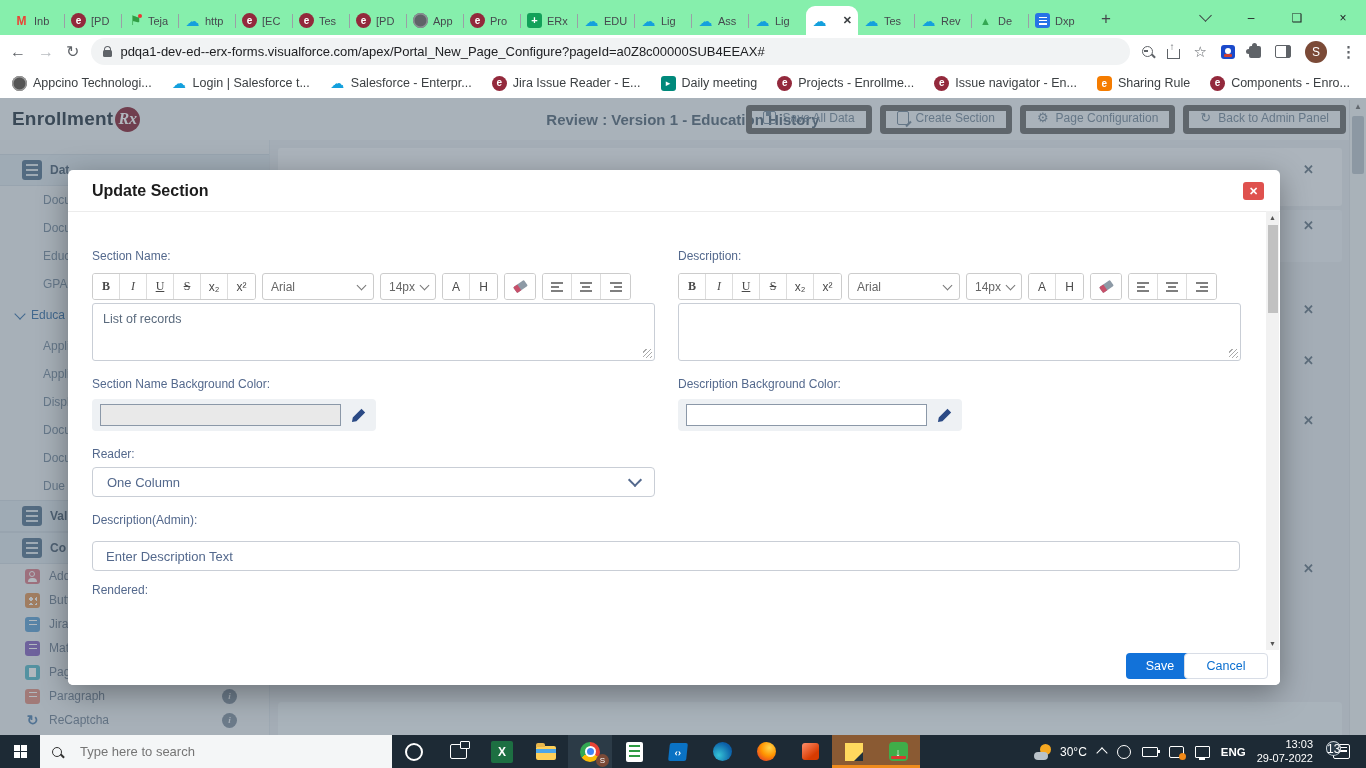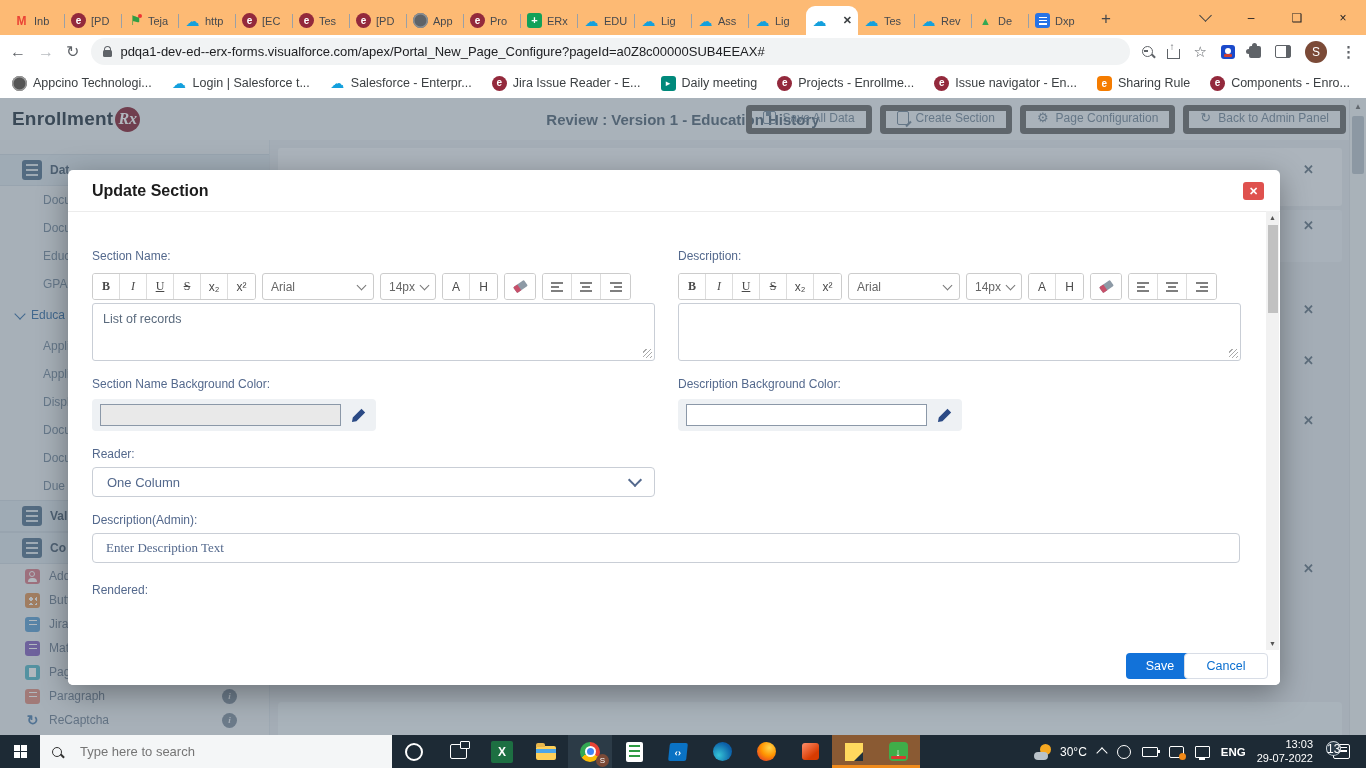--- a/index.html
+++ b/index.html
@@ -1,19 +1,19 @@
 <!DOCTYPE html>
 <html><head>
 <meta charset="utf-8">
 <style>
   html,body{margin:0;padding:0;background:#000}
   .screen{position:relative;width:1366px;height:768px;overflow:hidden;
     font-family:"Liberation Sans",sans-serif;background:#dee1e6}
   
-  .tabstrip{position:absolute;top:0;left:0;right:0;height:35px;background:#fdba74;
+  .tabstrip{position:absolute;top:0;left:0;right:0;height:35px;background:#86efac;
     display:flex;align-items:flex-end}
   .tabs{display:flex;align-items:flex-end;padding-left:8px}
   .tab{width:57px;height:29px;display:flex;align-items:center;gap:5px;padding:0 6px;
     border-radius:9px 9px 0 0;color:#45494e;font-size:11px;position:relative;box-sizing:border-box}
   .tab+.tab::before{content:"";position:absolute;left:-1px;top:8px;height:14px;width:1px;background:#9aa0a6}
   .tab.f-active{background:#fff;width:52px}
   .tab.f-active+.tab::before,.tab.f-active::before{display:none}
   .tablabel{white-space:nowrap;overflow:hidden;flex:1}
   .tabclose{display:none;color:#3c4043;font-size:11px;font-weight:bold;line-height:1}
   .tab.f-closable .tabclose{display:block}
@@ -723,21 +723,21 @@
             </svg>
         </div>
 
         <span class="f-label col-l" style="top:236px">Reader:</span>
         <div class="sel w-col col-l" style="top:256px">
           <span>One Column</span>
           <span class="selchev"></span>
         </div>
 
         <span class="f-label col-l" style="top:302px">Description(Admin):</span>
-        <input class="txt w-full col-l" style="top: 322px; font-family: Liberation Serif, serif;" value="Enter Description Text">
+        <input class="txt w-full col-l" style="top: 330px;" value="Enter Description Text">
 
         <span class="f-label col-l" style="top:372px">Rendered:</span>
 
       </div>
 
       <div class="modal-scroll">
         <div class="ms-arrow ms-up">▲</div>
         <div class="ms-thumb"></div>
         <div class="ms-arrow ms-down">▼</div>
       </div>

